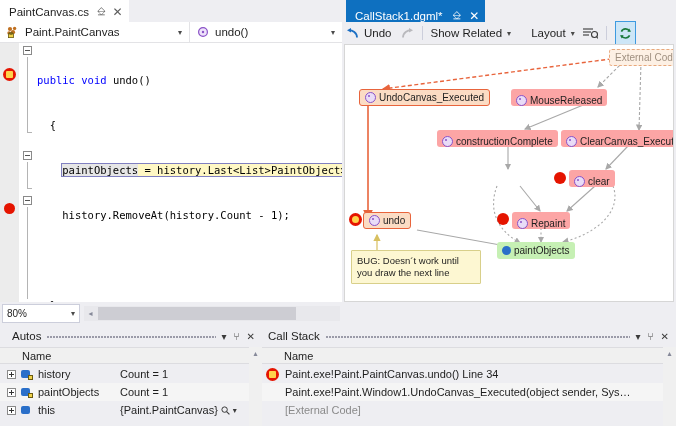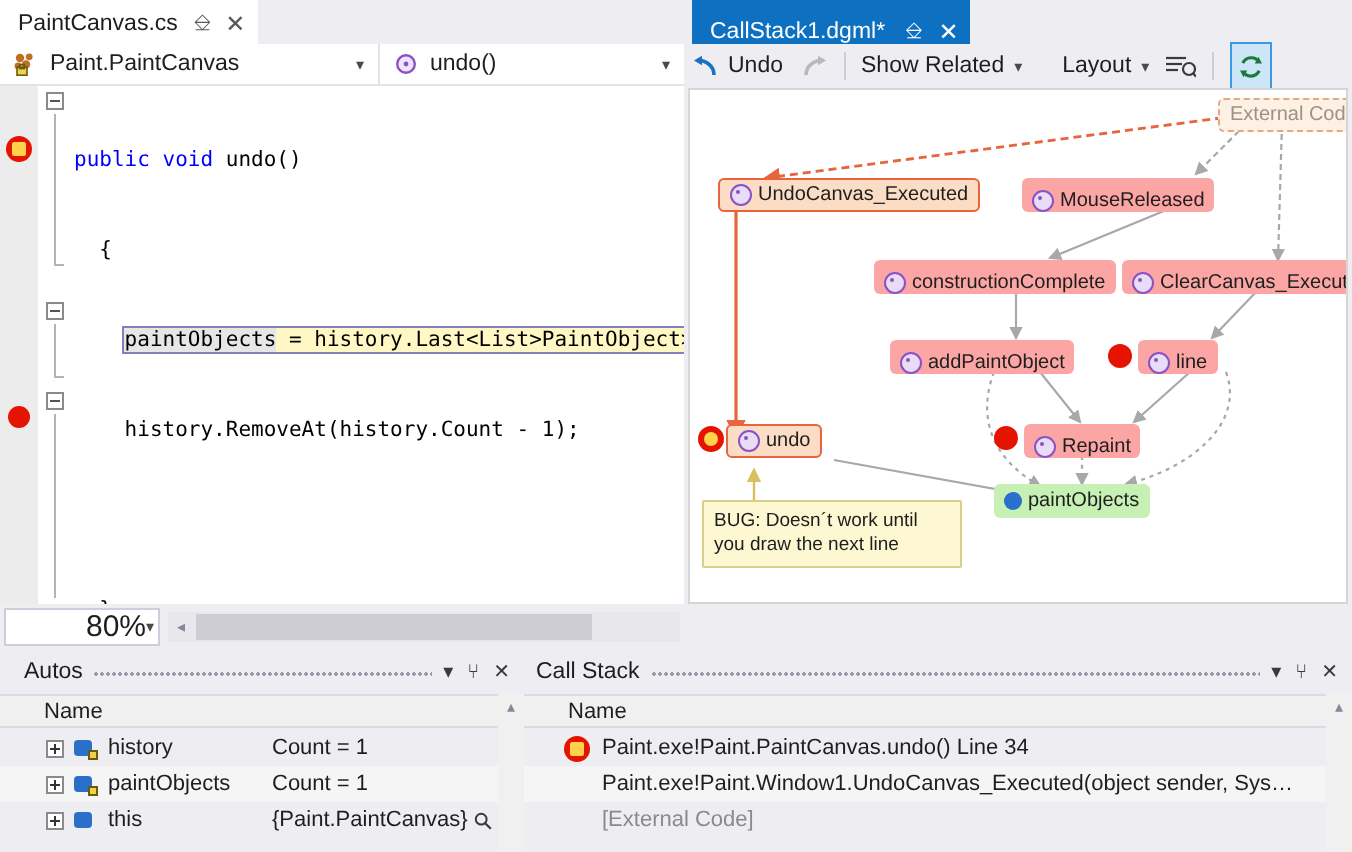--- a/index.html
+++ b/index.html
@@ -52,21 +52,21 @@
   .bp-dot{position:absolute;width:11px;height:11px;border-radius:50%;background:#e51400;}
   .cur-arrow{position:absolute;width:13px;height:13px;border-radius:50%;background:#e51400;
              display:flex;align-items:center;justify-content:center;}
   .cur-arrow:after{content:"";width:7px;height:7px;background:#ffd24a;border-radius:1px;}
 
   
   #zoom-row{position:absolute;left:0;top:302px;width:342px;height:23px;background:#eeeef2;
             display:flex;align-items:center;}
   #zoom-combo{width:78px;height:19px;margin-left:2px;background:#fff;border:1px solid #cccedb;
               box-sizing:border-box;display:flex;align-items:center;padding:0 4px;}
-  #zoom-combo .z-val{font-size:15px;margin-left:36px;}
+  #zoom-combo .z-val{font-size:10px;}
   #zoom-combo .z-arrow{margin-left:auto;color:#4a4a4a;font-size:8px;}
   #hscroll{flex:1;height:15px;margin:0 2px 0 4px;background:#e8e8ec;position:relative;}
   #hscroll .hs-left{position:absolute;left:0;top:0;width:13px;height:15px;display:flex;align-items:center;
                     justify-content:center;color:#868999;font-size:8px;}
   #hscroll .hs-thumb{position:absolute;left:14px;top:1px;width:198px;height:13px;background:#cdcdd3;}
 
   
   #dgml-pane{left:342px;top:0;width:334px;height:325px;background:#eeeef2;}
   #dgml-tabstrip{position:absolute;left:0;top:0;width:334px;height:22px;background:#eeeef2;}
   #dgml-tab{position:absolute;left:4px;top:0;height:22px;background:#0e70c0;color:#fff;
@@ -113,21 +113,21 @@
              padding-left:6px;box-sizing:border-box;}
   .pane-title{font-size:11.5px;color:#1e1e1e;}
   .pane-dots{flex:1;margin:0 6px;height:7px;
              background-image:radial-gradient(circle at 1px 1px,#9a9aa8 0.9px,transparent 1px);
              background-size:3px 3px;background-repeat:repeat-x;background-position:0 3px;}
   .pane-btn{color:#3a3a3a;margin-right:7px;font-size:10px;}
 
   .grid-head{position:absolute;height:17px;background:#f0f0f0;border-top:1px solid #dcdce0;
              border-bottom:1px solid #dcdce0;box-sizing:border-box;display:flex;align-items:center;}
   .gh-cell{font-size:11px;color:#1e1e1e;box-sizing:border-box;}
-  .grid-row{position:absolute;height:18px;display:flex;align-items:center;font-size:11px;padding-left:16px;}
+  .grid-row{position:absolute;height:18px;display:flex;align-items:center;font-size:11px;}
   .row-alt{background:#f5f5f5;}
   .expander{width:9px;height:9px;border:1px solid #8a8a8a;background:#fff;box-sizing:border-box;
             position:relative;flex:0 0 auto;}
   .expander:before{content:"";position:absolute;left:1px;top:3px;width:5px;height:1px;background:#333;}
   .expander:after{content:"";position:absolute;left:3px;top:1px;width:1px;height:5px;background:#333;}
   .vico{width:11px;height:9px;flex:0 0 auto;position:relative;}
   .vico .cube{position:absolute;left:0;top:0;width:9px;height:8px;background:#2a6fc9;border-radius:2px;}
   .vico .lock{position:absolute;right:-1px;bottom:-1px;width:5px;height:5px;background:#f0d24a;
               border:1px solid #6a5a10;box-sizing:border-box;}
   .vscroll{position:absolute;right:0;width:13px;background:#f0f0f0;}
@@ -339,29 +339,25 @@
       <div class="node node-grey" style="left:92px;top:85px;">
         <span class="nico"></span>
         <span>constructionComplete</span>
       </div>
 
       <div class="node node-grey" style="left:216px;top:85px;">
         <span class="nico"></span>
         <span>ClearCanvas_Executed</span>
       </div>
 
-      <div class="node node-grey" style="left:100px;top:125px;">
-        <span class="nico"></span>
-        <span>addPaintObject</span>
-      </div>
 
       <div class="dnode-bp" style="left:209px;top:127px;"></div>
       <div class="node node-grey" style="left:224px;top:125px;">
         <span class="nico"></span>
-        <span>line</span>
+        <span>clear</span>
       </div>
 
       <div class="dnode-cur" style="left:4px;top:168px;"></div>
       <div class="node node-orange" style="left:18px;top:167px;">
         <span class="nico"></span>
         <span>undo</span>
       </div>
 
       <div class="dnode-bp" style="left:152px;top:168px;"></div>
       <div class="node node-grey" style="left:167px;top:167px;">

